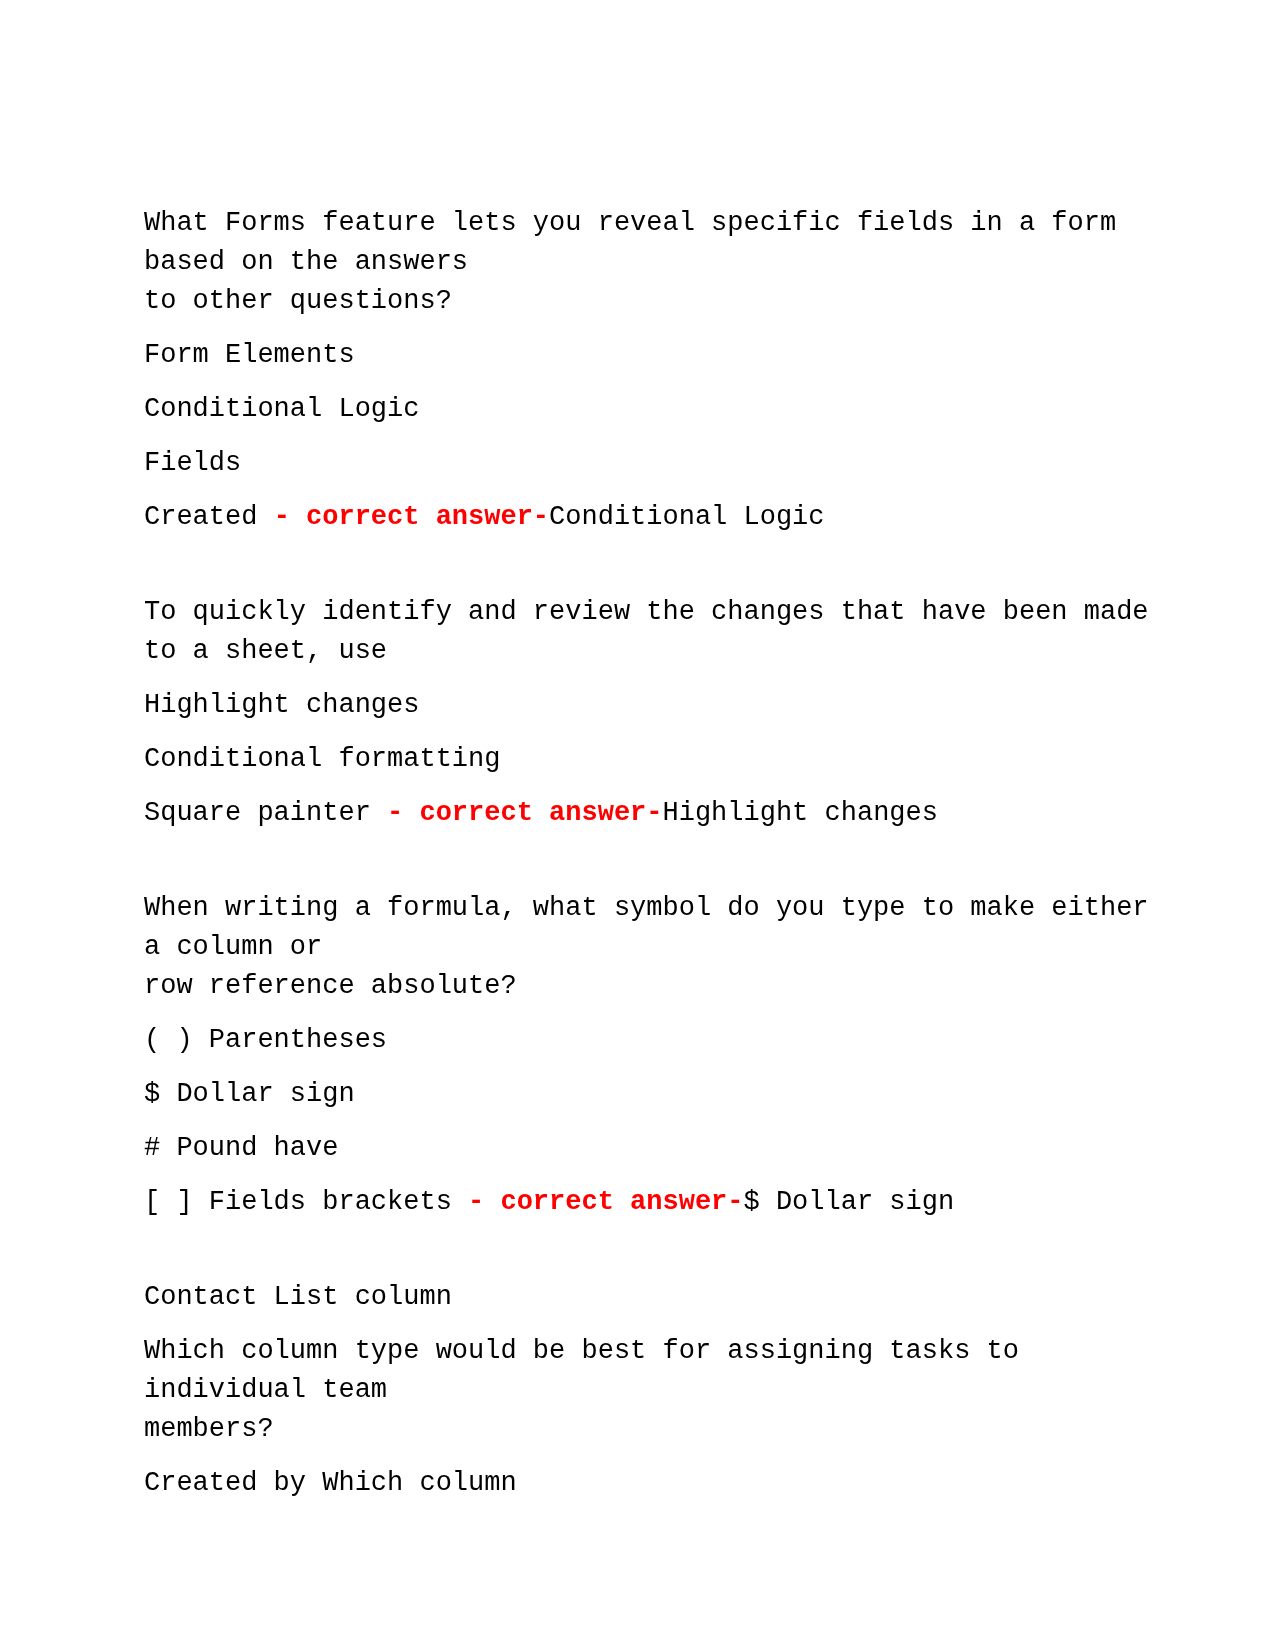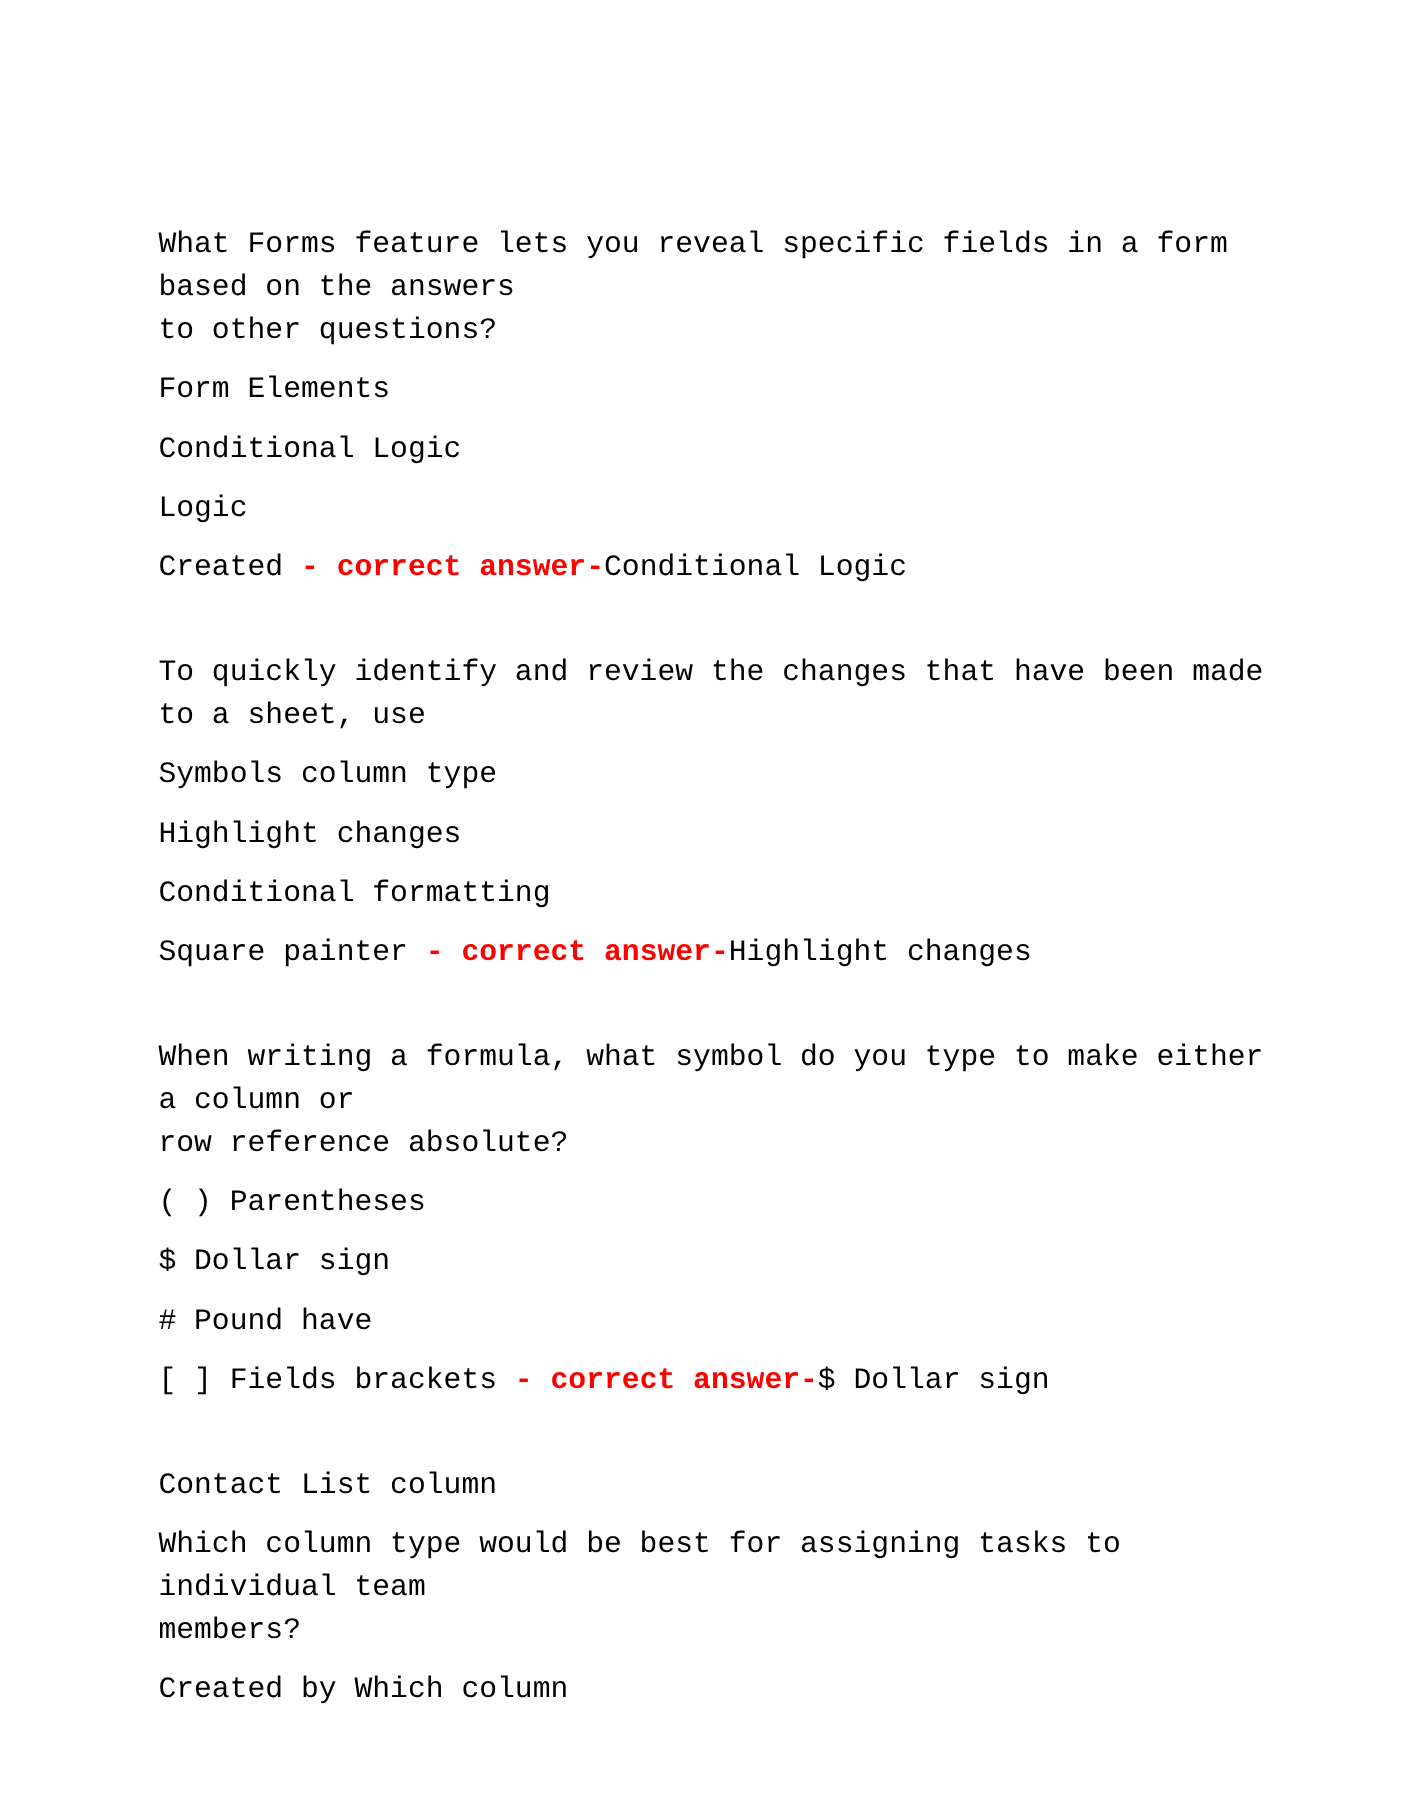--- a/index.html
+++ b/index.html
@@ -44,28 +44,27 @@
 
 <div class="page" style="--page-bg: #ffffff; --page-fg: #000000; --answer-red: #ff0000;">
   <div class="content" id="document-content">
       <div class="block">
         <p class="para question">
           <span class="q-line">What Forms feature lets you reveal specific fields in a form based on the answers</span>
           <span class="q-line">to other questions?</span>
         </p>
         <p class="para option">Form Elements</p>
         <p class="para option">Conditional Logic</p>
-        <p class="para option">Logic</p>
+        <p class="para option">Fields</p>
         <p class="para answer-line"><span>Created </span><span class="answer-marker">- correct answer-</span><span>Conditional Logic</span></p>
       </div>
       <div class="block">
         <p class="para question">
           <span class="q-line">To quickly identify and review the changes that have been made to a sheet, use</span>
         </p>
-        <p class="para option">Symbols column type</p>
         <p class="para option">Highlight changes</p>
         <p class="para option">Conditional formatting</p>
         <p class="para answer-line"><span>Square painter </span><span class="answer-marker">- correct answer-</span><span>Highlight changes</span></p>
       </div>
       <div class="block">
         <p class="para question">
           <span class="q-line">When writing a formula, what symbol do you type to make either a column or</span>
           <span class="q-line">row reference absolute?</span>
         </p>
         <p class="para option">( ) Parentheses</p>

